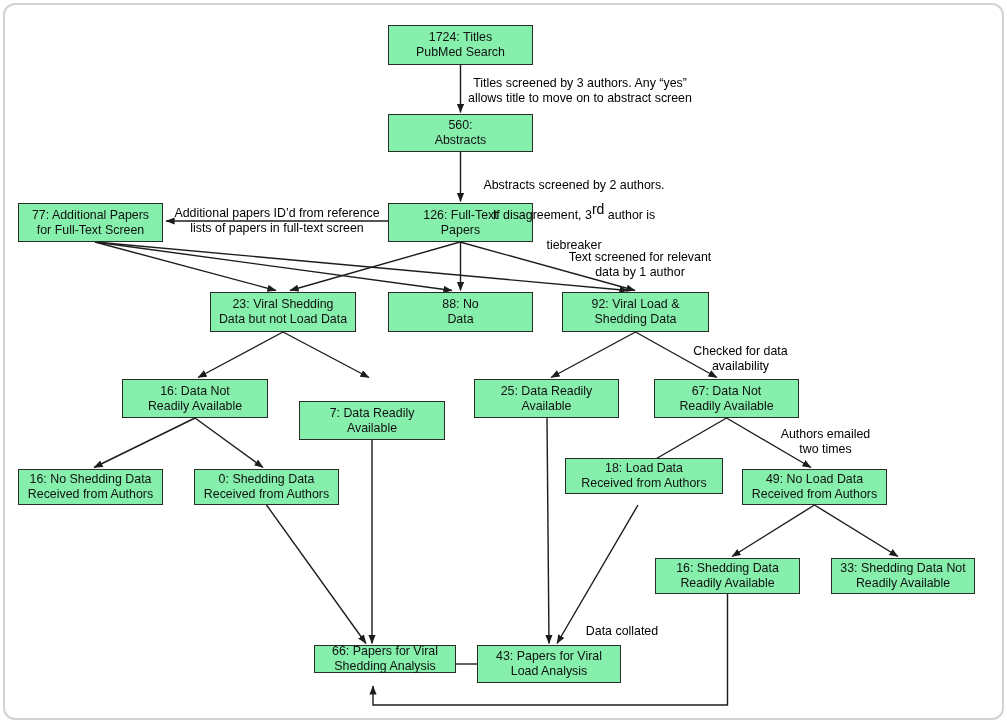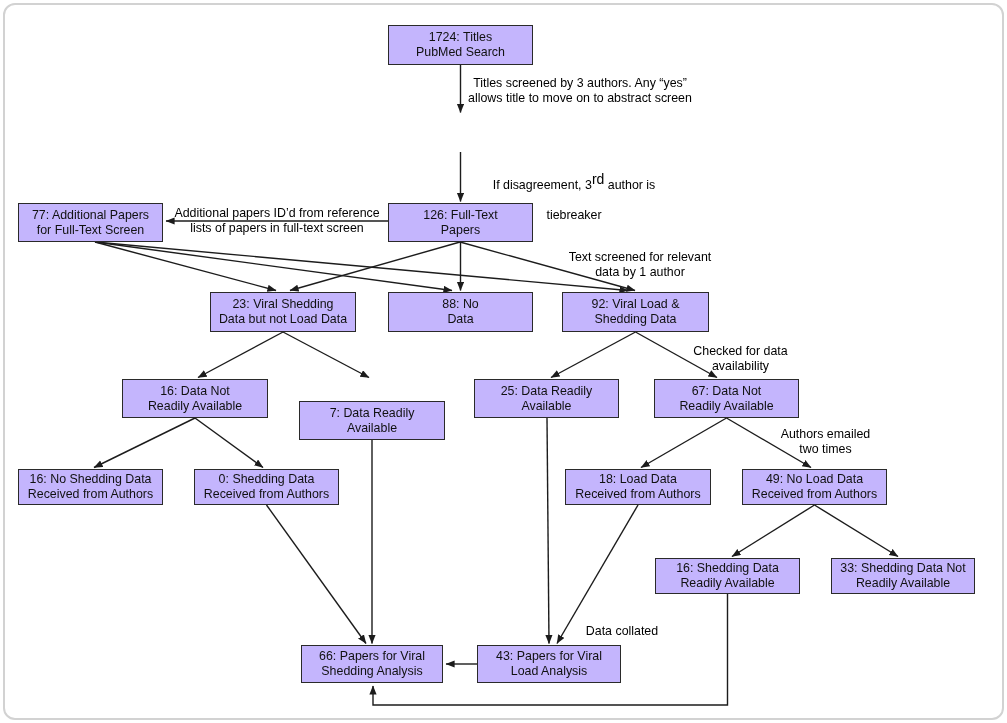--- a/index.html
+++ b/index.html
@@ -31,21 +31,21 @@
   }
   svg.edges line, svg.edges polyline {
     stroke: #1c1c1c;
     stroke-width: 1.4;
     fill: none;
   }
   .node {
     position: absolute;
     box-sizing: border-box;
     border: 1.6px solid #2a2a2a;
-    background: #c4b5fd;
+    background: #86efac;
     display: flex;
     align-items: center;
     justify-content: center;
     text-align: center;
     font-size: 12.4px;
     line-height: 15px;
     color: #111111;
     white-space: pre-line;
   }
   .ann {
@@ -110,20 +110,22 @@
 
     <line x1="477" y1="664" x2="446" y2="664" marker-end="url(#arr)"></line>
 
     <polyline points="727.5,594 727.5,705 373,705 373,686" marker-end="url(#arr)"></polyline>
   </svg>
 
   <div class="frame"></div>
 
   <div class="node" style="left:388px;top:25px;width:145px;height:40px">1724: Titles
 PubMed Search</div>
+  <div class="node" style="left:388px;top:114px;width:145px;height:38px">560:
+Abstracts</div>
   <div class="node" style="left:388px;top:203px;width:145px;height:39px">126: Full-Text
 Papers</div>
   <div class="node" style="left:18px;top:203px;width:145px;height:39px">77: Additional Papers
 for Full-Text Screen</div>
   <div class="node" style="left:210px;top:292px;width:146px;height:40px">23: Viral Shedding
 Data but not Load Data</div>
   <div class="node" style="left:388px;top:292px;width:145px;height:40px">88: No
 Data</div>
   <div class="node" style="left:562px;top:292px;width:147px;height:40px">92: Viral Load &amp;
 Shedding Data</div>
@@ -132,37 +134,38 @@
   <div class="node" style="left:299px;top:401px;width:146px;height:39px">7: Data Readily
 Available</div>
   <div class="node" style="left:474px;top:379px;width:145px;height:39px">25: Data Readily
 Available</div>
   <div class="node" style="left:654px;top:379px;width:145px;height:39px">67: Data Not
 Readily Available</div>
   <div class="node" style="left:18px;top:469px;width:145px;height:36px">16: No Shedding Data
 Received from Authors</div>
   <div class="node" style="left:194px;top:469px;width:145px;height:36px">0: Shedding Data
 Received from Authors</div>
-  <div class="node" style="left:565px;top:469px;width:146px;height:36px">18: Load Data
+  <div class="node" style="left:565px;top:458px;width:158px;height:36px">18: Load Data
 Received from Authors</div>
   <div class="node" style="left:742px;top:469px;width:145px;height:36px">49: No Load Data
 Received from Authors</div>
   <div class="node" style="left:655px;top:558px;width:145px;height:36px">16: Shedding Data
 Readily Available</div>
   <div class="node" style="left:831px;top:558px;width:144px;height:36px">33: Shedding Data Not
 Readily Available</div>
-  <div class="node" style="left:301px;top:645px;width:142px;height:38px">66: Papers for Viral
+  <div class="node" style="left:314px;top:645px;width:142px;height:28px">66: Papers for Viral
 Shedding Analysis</div>
   <div class="node" style="left:477px;top:645px;width:144px;height:38px">43: Papers for Viral
 Load Analysis</div>
 
   <div class="ann" style="left:459px;top:76px;width:242px">Titles screened by 3 authors. Any “yes”
 allows title to move on to abstract screen</div>
 
   <div class="ann" style="left:459px;top:163px;width:230px">
+    <div>Abstracts screened by 2 authors.</div>
     <div><span>If disagreement, 3</span><sup>rd</sup><span> author is</span></div>
     <div>tiebreaker</div>
   </div>
 
   <div class="ann" style="left:166px;top:206px;width:222px">Additional papers ID’d from reference
 lists of papers in full-text screen</div>
 
   <div class="ann" style="left:550px;top:250px;width:180px">Text screened for relevant
 data by 1 author</div>
 

